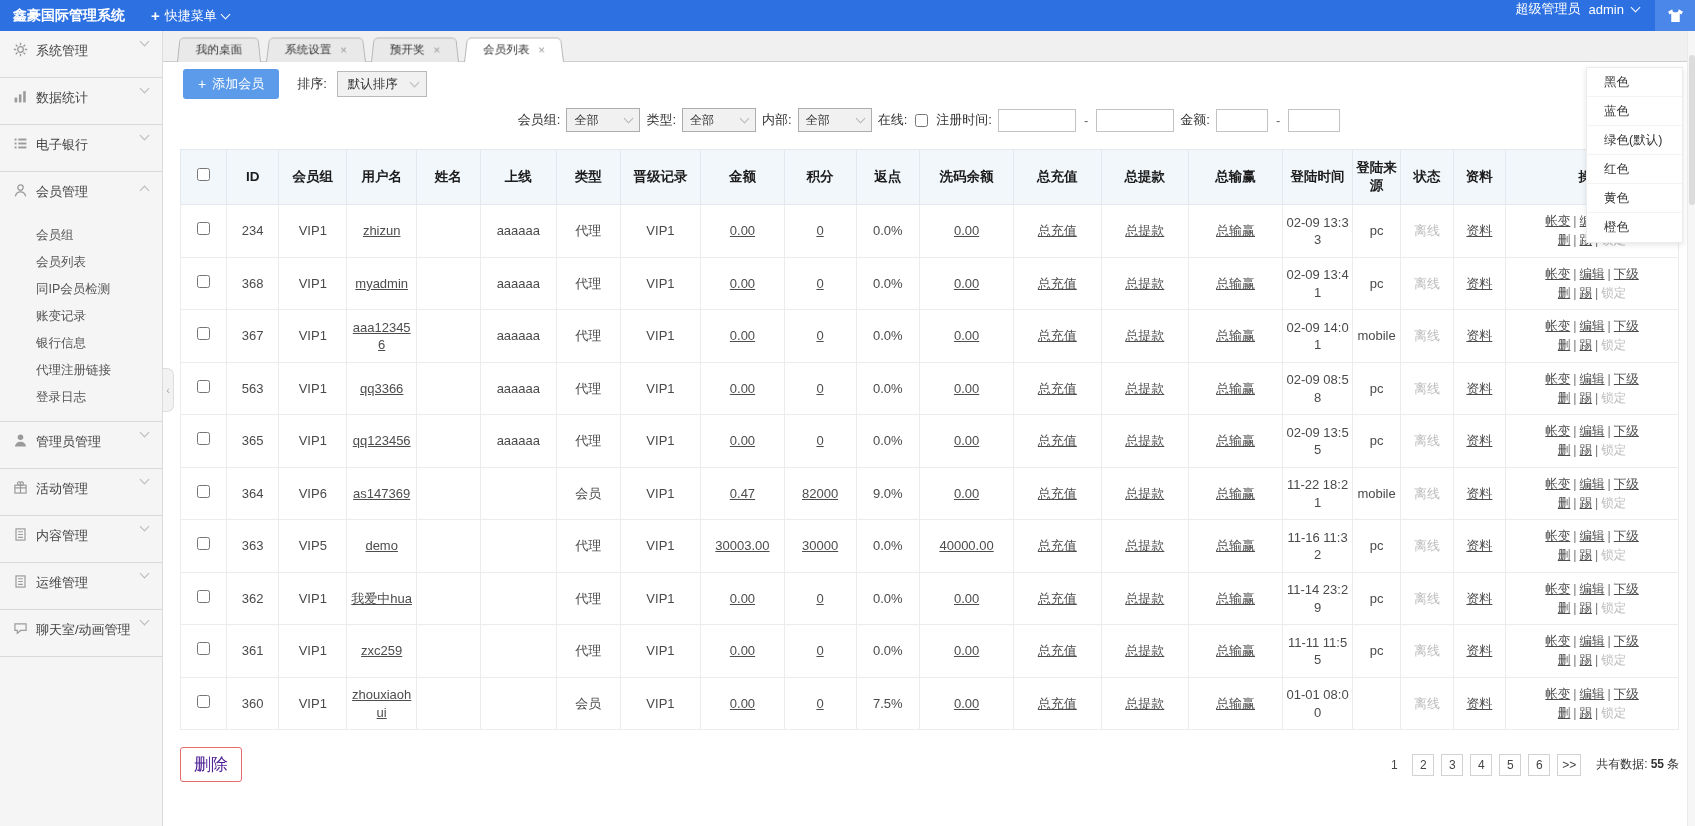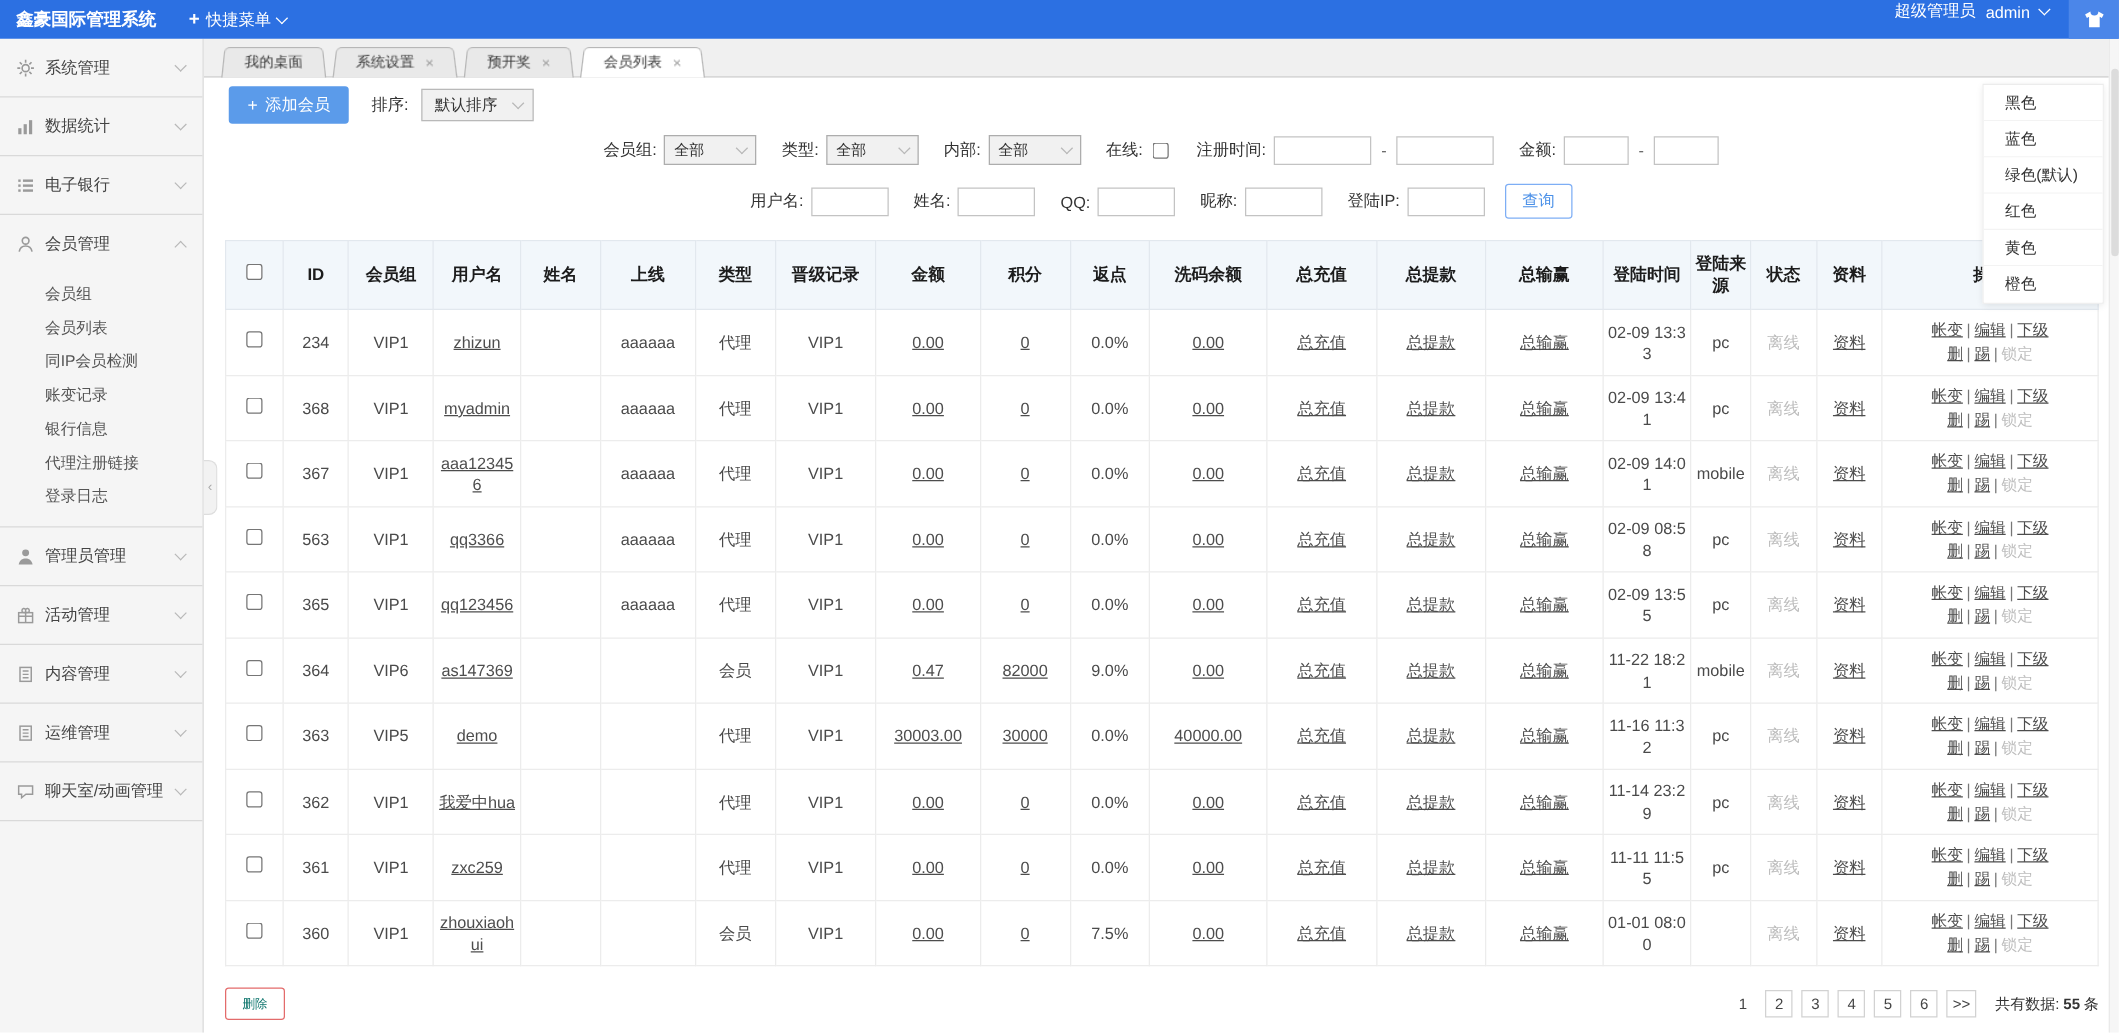--- a/index.html
+++ b/index.html
@@ -22,21 +22,21 @@
   
   .theme-menu { position:absolute; top:31px; right:12px; width:97px; background:#fff;
                 border:1px solid #ececec; box-shadow:0 2px 6px rgba(0,0,0,.10); z-index:100;margin-top:36px; }
   .theme-item { height:29px; line-height:29px; padding-left:17px; font-size:12.5px; color:#333;
                 border-bottom:1px solid #f3f3f3; cursor:pointer; background:#fff; }
   .theme-item:last-child { border-bottom:none; }
   
   .sidebar { position:absolute; top:31px; left:0; width:163px; bottom:0; background:#f5f5f5;
              border-right:1px solid #dcdcdc; z-index:10; }
   .side-group { border-bottom:1px solid #d9d9d9; }
-  .side-head { height:46px; display:flex; align-items:center; padding:0 14px 0 13px; cursor:pointer; color:#444; font-size:13px; }
+  .side-head { height:46px; display:flex; align-items:flex-start; padding:11px 14px 0 13px; cursor:pointer; color:#444; font-size:13px; }
   .side-head .ic { width:15px; height:15px; margin-right:8px; flex:0 0 auto; display:flex; }
   .side-head .ic svg { width:15px; height:15px; }
   .chev { width:7px; height:7px; border-right:1.5px solid #b8b8b8; border-bottom:1.5px solid #b8b8b8;
           margin-left:auto; }
   .chev.down { transform:rotate(45deg); margin-top:-4px; }
   .chev.up   { transform:rotate(-135deg); margin-top:4px; }
   .side-sub { padding:4px 0 10px 0; }
   .side-sub-item { height:27px; line-height:27px; padding-left:36px; font-size:12.5px; color:#555; cursor:pointer; }
   .side-handle { position:absolute; left:163px; top:368px; width:11px; height:44px; background:#f2f2f2;
                  border:1px solid #ddd; border-left:none; border-radius:0 7px 7px 0; display:flex;
@@ -58,21 +58,21 @@
   .add-btn .plus { font-size:14px; }
   .sort-label { margin-left:18px; font-size:13px; color:#333; }
   .pseudo-select { margin-left:10px; border:1px solid #b9b9b9; background:#f1f1f1; height:26px;
                    display:inline-flex; align-items:center; gap:13px; padding:0 8px 0 10px; font-size:12.5px;
                    color:#333; cursor:pointer; }
   .pseudo-select .chev { margin:0; margin-top:-3px; transform:rotate(45deg); }
   
   .filters { display:flex; align-items:center; justify-content:center; gap:6px; font-size:13px; color:#333; }
   .filters.r1 { margin-top:8px; }
   .filters.r2 { margin-top:15px; }
-  .f-label { margin-left:14px; }
+  .f-label { }
   .f-label:first-child { margin-left:0; }
   .mini-select { width:74px; height:24px; border:1px solid #adadad; background:#f1f1f1; display:inline-flex;
                  align-items:center; justify-content:space-between; padding:0 7px; font-size:12px; cursor:pointer; }
   .mini-select .chev { margin:0; margin-top:-3px; transform:rotate(45deg); }
   .txt { border:1px solid #c3c3c3; height:23px; background:#fff; font-size:12px; padding:0 4px; }
   .txt.date { width:78px; }
   .txt.money { width:52px; }
   .txt.small { width:62px; }
   .dash { color:#666; margin:0 2px; }
   .cbx { width:13px; height:13px; margin:0 2px; }
@@ -85,22 +85,22 @@
        padding:9px 2px; text-align:center; line-height:1.35; }
   td { border:1px solid #ececec; font-size:13px; color:#4a4a4a; text-align:center; padding:7px 2px;
        line-height:1.35; word-break:break-all; height:47px; vertical-align:middle; }
   a.cl { color:#4d4d4d; text-decoration:underline; cursor:pointer; }
   .offline { color:#bdbdbd; }
   .act { font-size:12.5px; line-height:1.5; }
   .act .sep { color:#777; padding:0 3px; }
   .act .dis { color:#bdbdbd; }
   
   .footer { display:flex; align-items:center; margin:17px 16px 0 17px; }
-  .del-btn { border:1px solid #e36b6b; color:#0f766e; background:#fff; border-radius:3px; padding:5px 13px;
-             font-size:10px; cursor:pointer; }
+  .del-btn { border:1px solid #e36b6b; color:#4c1d95; background:#fff; border-radius:3px; padding:5px 13px;
+             font-size:17px; cursor:pointer; }
   .pager { margin-left:auto; display:flex; align-items:center; gap:7px; font-size:12px; color:#444; }
   .page { min-width:22px; height:22px; line-height:20px; text-align:center; border:1px solid #d2d2d2;
           background:#fff; padding:0 4px; cursor:pointer; }
   .page.current { border-color:transparent; background:transparent; cursor:default; }
   .total { margin-left:8px; color:#333; }
   .total b { font-weight:bold; }
   
   .vscroll { position:absolute; right:0; top:31px; bottom:0; width:8px; background:#f6f6f6;
              border-left:1px solid #eaeaea; z-index:55; }
   .vthumb { position:absolute; top:24px; left:1px; width:6px; height:150px; background:#dcdcdc; border-radius:3px; }
@@ -317,33 +317,20 @@
     <span class="f-label">注册时间:</span>
     <input type="text" class="txt date" style="">
     <span class="dash">-</span>
     <input type="text" class="txt date" style="">
     <span class="f-label">金额:</span>
     <input type="text" class="txt money" style="">
     <span class="dash">-</span>
     <input type="text" class="txt money" style="">
   </div>
 
-  <div class="filters r2">
-    <span class="f-label">用户名:</span>
-    <input type="text" class="txt small" style="">
-    <span class="f-label">姓名:</span>
-    <input type="text" class="txt small" style="">
-    <span class="f-label">QQ:</span>
-    <input type="text" class="txt small" style="">
-    <span class="f-label">昵称:</span>
-    <input type="text" class="txt small" style="">
-    <span class="f-label">登陆IP:</span>
-    <input type="text" class="txt small" style="">
-    <button class="query-btn">查询</button>
-  </div>
 
   <div class="table-wrap">
     <table>
       <colgroup>
         <col style="width:42px">
           <col style="width:48px">
           <col style="width:62px">
           <col style="width:64px">
         <col style="width:58px">
           <col style="width:70px">

